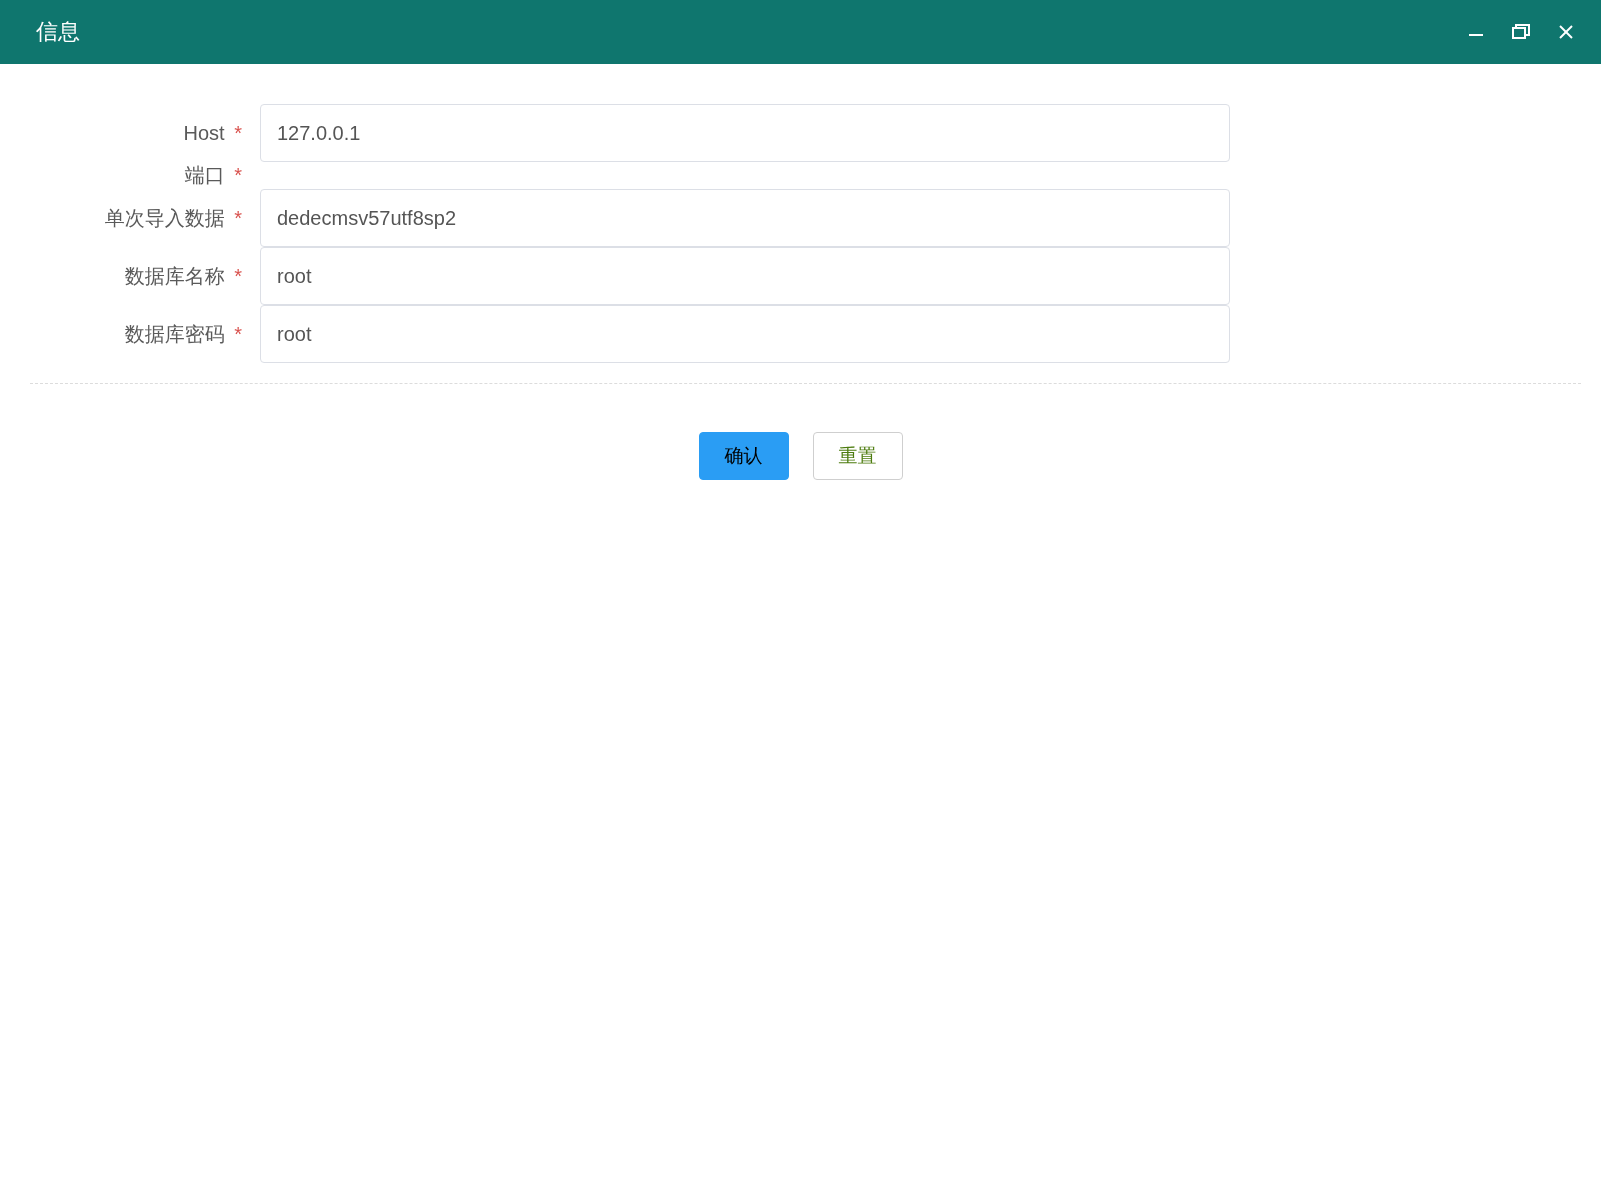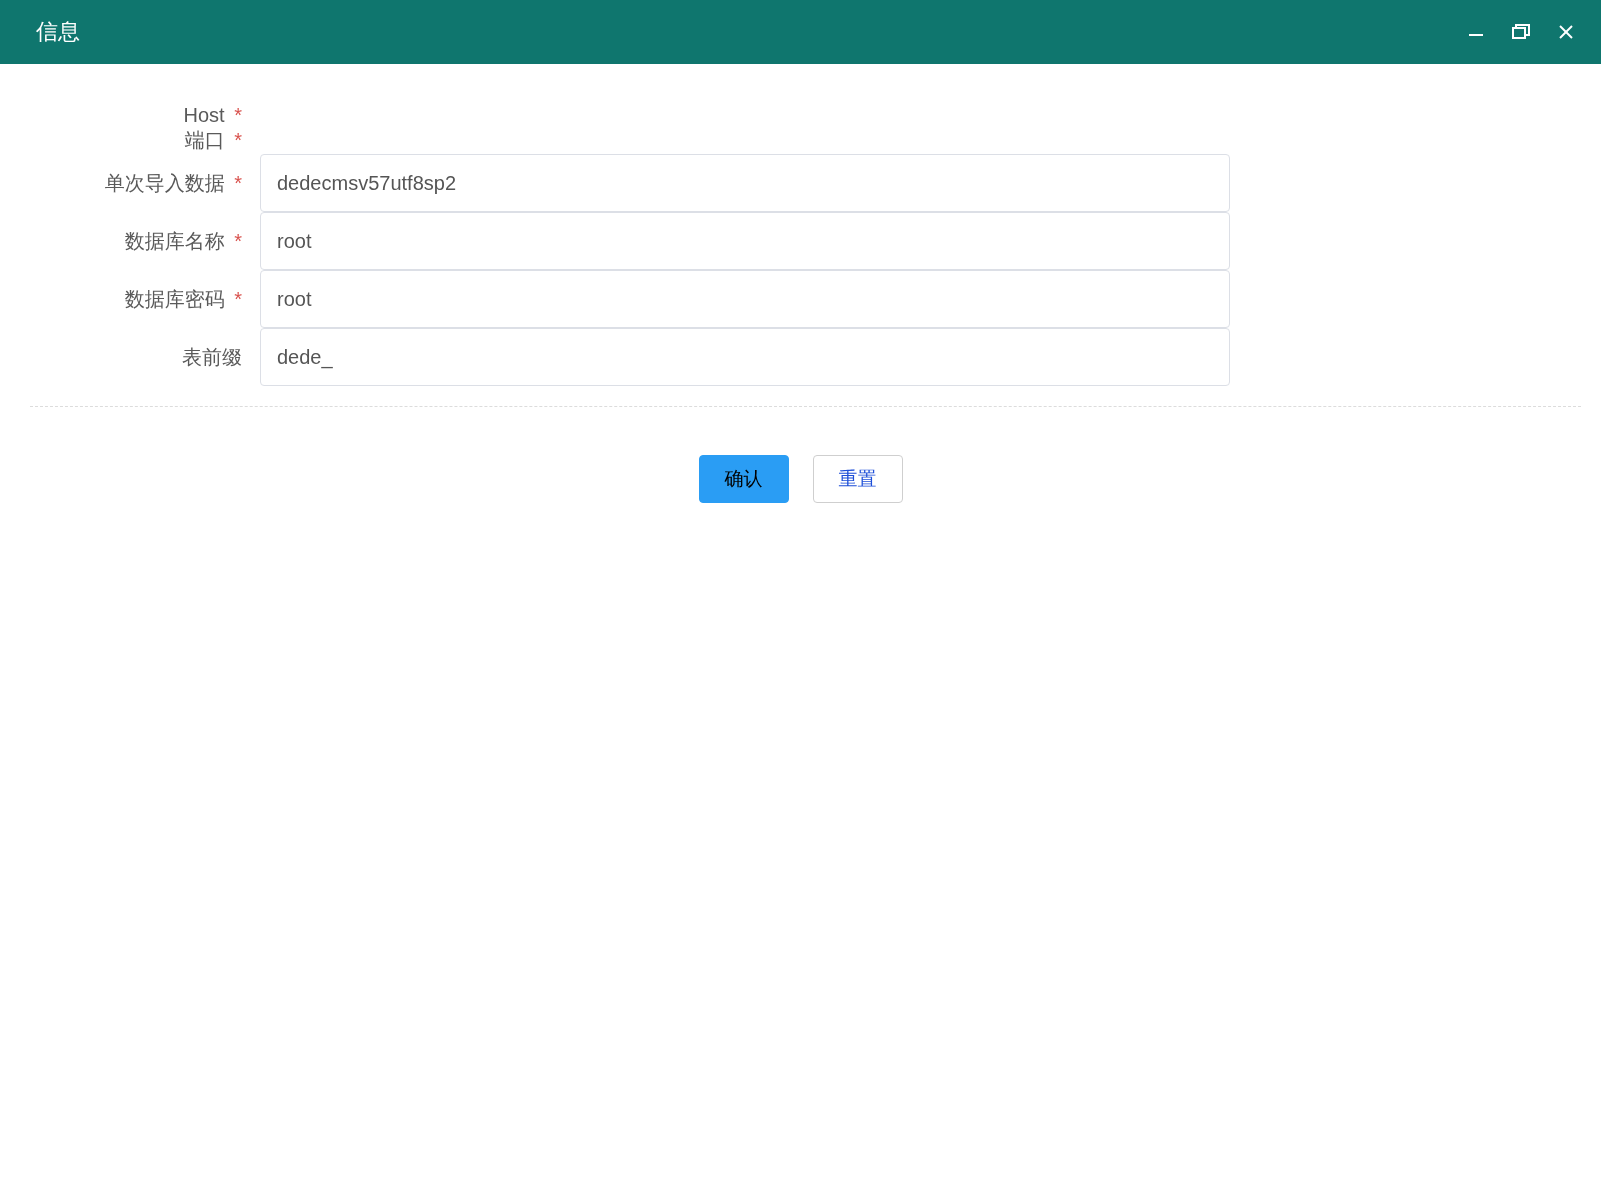--- a/index.html
+++ b/index.html
@@ -96,21 +96,21 @@
     cursor: pointer;
     border: 1px solid transparent;
   }
   .btn-primary {
     background: #2a9df4;
     color: #000000;
     border-color: #2a9df4;
   }
   .btn-default {
     background: #fff;
-    color: #1d4ed8;
+    color: #4d7c0f;
     border: 1px solid #cfcfcf;
   }
 </style>
 </head>
 <body>
 
 <div class="titlebar">
   <div class="titlebar-title">信息</div>
   <div class="window-controls">
     <span>
@@ -132,20 +132,23 @@
     </span>
   </div>
 </div>
 
 <div class="form-area">
 
   <div class="form-row">
     <div class="label-col">
       <span>Host</span>
       <span class="req">*</span>
+    </div>
+    <div class="input-col">
+      <input type="text" class="form-input" value="127.0.0.1" style="">
     </div>
   </div>
 
   <div class="form-row">
     <div class="label-col">
       <span>端口</span>
       <span class="req">*</span>
     </div>
   </div>
 
@@ -172,28 +175,20 @@
   <div class="form-row">
     <div class="label-col">
       <span>数据库密码</span>
       <span class="req">*</span>
     </div>
     <div class="input-col">
       <input type="text" class="form-input" value="root" style="">
     </div>
   </div>
 
-  <div class="form-row">
-    <div class="label-col">
-      <span>表前缀</span>
-    </div>
-    <div class="input-col">
-      <input type="text" class="form-input" value="dede_" style="">
-    </div>
-  </div>
 
 
 </div>
 
 <hr class="divider">
 
 <div class="button-row">
   <button class="btn btn-primary">确认</button>
   <button class="btn btn-default">重置</button>
 </div>

